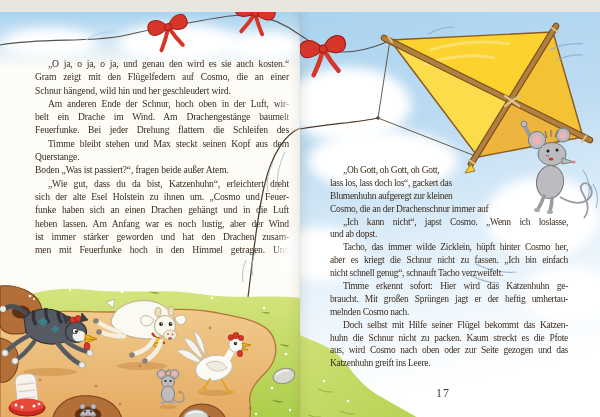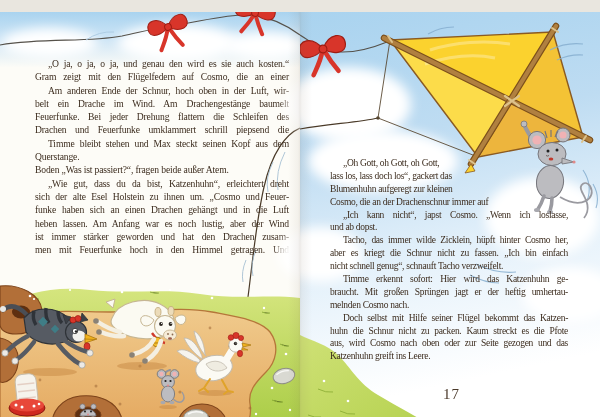--- a/index.html
+++ b/index.html
@@ -18,22 +18,22 @@
   .art{position:absolute;left:0;top:0;pointer-events:none;}
 
   
   .textcol{position:absolute;color:var(--text);}
   .textcol .line{height:13.3px;font-size:9.6px;line-height:13.3px;white-space:nowrap;
     text-align:justify;text-align-last:justify;letter-spacing:-0.15px;}
   .textcol.rightcol .line{height:12.9px;line-height:12.9px;font-size:9.5px;letter-spacing:-0.3px;}
   .textcol .line.rag{text-align:left;text-align-last:left;}
   .textcol .line.ind{text-indent:13px;}
 
-  .page-num{position:absolute;left:136px;top:374px;width:24px;text-align:right;
-    font-size:15px;color:#4a392a;letter-spacing:1px;}
+  .page-num{position:absolute;left:136px;top:374px;width:24px;text-align:left;
+    font-size:12px;color:#4a392a;letter-spacing:1px;}
 
   .gutter{position:absolute;left:288px;top:0;width:24px;height:417px;
     background:linear-gradient(90deg,rgba(110,90,70,0) 0%,rgba(110,90,70,.07) 42%,rgba(110,90,70,.13) 50%,rgba(110,90,70,.07) 58%,rgba(110,90,70,0) 100%);}
 </style>
 </head>
 <body>
 
 <div class="spread">
 
   <div class="page left">
@@ -67,24 +67,24 @@
         <path d="M285,140 q-10,20 -7,38"></path>
         <path d="M273,150 q-8,16 -5,30"></path>
         <path d="M256,238 q-6,14 -3,26"></path>
         <path d="M246,248 q-5,12 -3,22"></path>
       </g>
     </svg>
 
     <div class="textcol" style="left:35px;top:45px;width:254px;">
         <div class="line ind">„O ja, o ja, o ja, und genau den wird es sie auch kosten.“</div>
         <div class="line">Gram zeigt mit den Flügelfedern auf Cosmo, die an einer</div>
+        <div class="line rag">Schnur hängend, wild hin und her geschleudert wird.</div>
         <div class="line ind">Am anderen Ende der Schnur, hoch oben in der Luft, wir-</div>
         <div class="line">belt ein Drache im Wind. Am Drachengestänge baumelt</div>
         <div class="line">Feuerfunke. Bei jeder Drehung flattern die Schleifen des</div>
-        <div class="line">Drachen und Feuerfunke umklammert schrill piepsend die</div>
         <div class="line ind">Timme bleibt stehen und Max steckt seinen Kopf aus dem</div>
         <div class="line rag">Querstange.</div>
         <div class="line rag">Boden „Was ist passiert?“, fragen beide außer Atem.</div>
         <div class="line ind">„Wie gut, dass du da bist, Katzenhuhn“, erleichtert dreht</div>
         <div class="line">sich der alte Esel Holstein zu ihnen um. „Cosmo und Feuer-</div>
         <div class="line">funke haben sich an einen Drachen gehängt und in die Luft</div>
         <div class="line">heben lassen. Am Anfang war es noch lustig, aber der Wind</div>
         <div class="line">ist immer stärker geworden und hat den Drachen zusam-</div>
         <div class="line">men mit Feuerfunke hoch in den Himmel getragen. Und</div>
       </div>
@@ -404,21 +404,21 @@
         <path d="M246,143.5 q1.5,1.2 3,0" stroke="#5a4a42" stroke-width=".8" fill="none"></path>
         <ellipse cx="251" cy="147" rx="2.3" ry="1.6" fill="#c0392b"></ellipse>
         <ellipse cx="250" cy="170" rx="13.5" ry="16.5" fill="var(--mouse_grey)" stroke="#76767c" stroke-width="1" transform="rotate(8 250 170)"></ellipse>
         <path d="M244,184 C242,190 240,194 238,197 M252,186 C252,192 251,196 250,199" stroke="#9a9aa0" stroke-width="3.6" fill="none" stroke-linecap="round"></path>
         <ellipse cx="237" cy="198" rx="3" ry="2" fill="#a8a8ae"></ellipse>
           <ellipse cx="250" cy="200" rx="3" ry="2" fill="#a8a8ae"></ellipse>
         <path d="M260,185 C282,198 297,186 290,174 C286,168 278,172 282,180 C285,186 292,196 284,206" stroke="#9a9aa0" stroke-width="1.8" fill="none"></path>
       </g>
     </svg>
 
-    <div class="textcol rightcol" style="left:30px;top:145px;width:238px;">
+    <div class="textcol rightcol" style="left:30px;top:152px;width:238px;">
         <div class="line ind rag">„Oh Gott, oh Gott, oh Gott,</div>
         <div class="line rag">lass los, lass doch los“, gackert das</div>
         <div class="line rag">Blumenhuhn  aufgeregt  zur  kleinen</div>
         <div class="line rag">Cosmo, die an der Drachenschnur immer auf</div>
         <div class="line ind">„Ich kann nicht“, japst Cosmo. „Wenn ich loslasse,</div>
         <div class="line rag">und ab dopst.</div>
         <div class="line ind">Tacho, das immer wilde Zicklein, hüpft hinter Cosmo her,</div>
         <div class="line">aber es kriegt die Schnur nicht zu fassen. „Ich bin einfach</div>
         <div class="line rag">nicht schnell genug“, schnauft Tacho verzweifelt.</div>
         <div class="line ind">Timme erkennt sofort: Hier wird das Katzenhuhn ge-</div>

